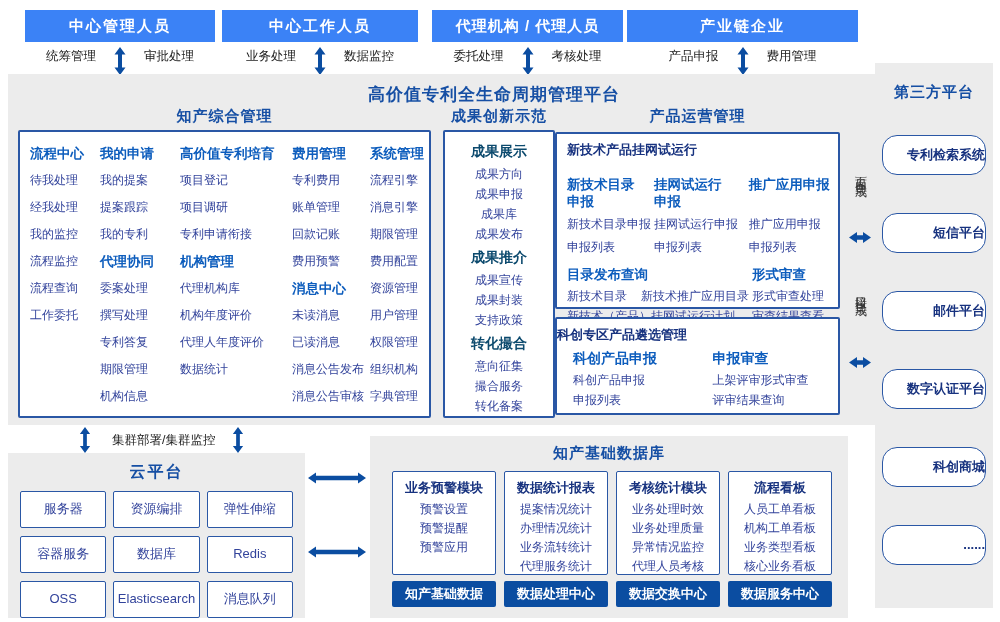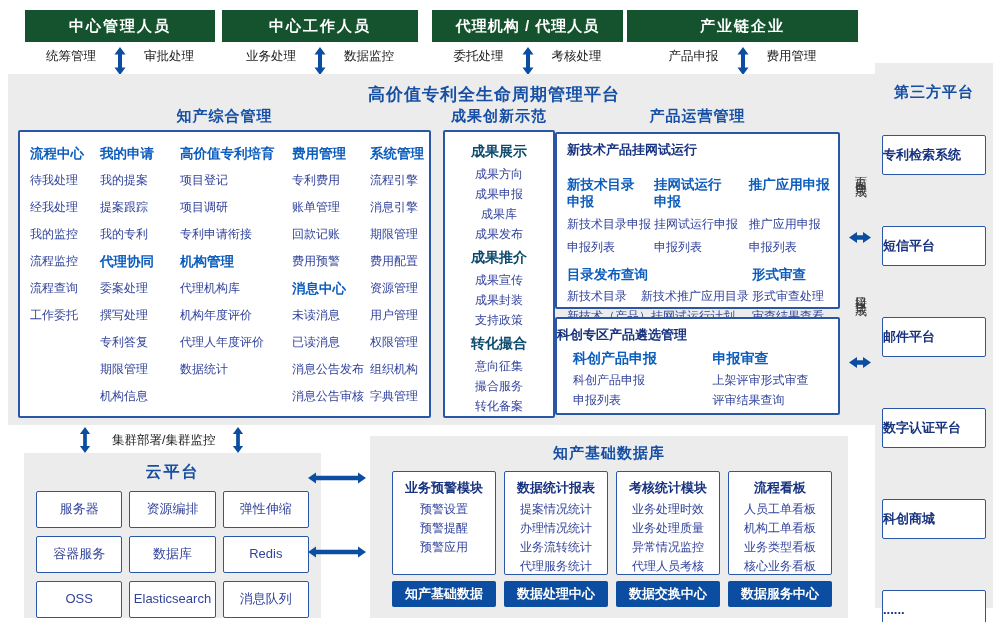--- a/index.html
+++ b/index.html
@@ -5,21 +5,21 @@
   * { margin:0; padding:0; box-sizing:border-box; }
   html,body { width:1000px; height:622px; background:#fff;
     font-family:"Liberation Sans","DejaVu Sans",sans-serif; }
   .canvas { position:relative; width:1000px; height:622px; background:#fff; overflow:hidden; }
   .abs { position:absolute; }
   .gray { background:#ececec; }
   .whitebox { background:#fff; border:2px solid #2a57a5; border-radius:2px; }
   .thinbox  { background:#fff; border:1.5px solid #2a57a5; border-radius:2px; }
 
   
-  .role-h { background:#14532d; color:#fff; font-weight:bold; font-size:15px;
+  .role-h { background:#3b82f6; color:#fff; font-weight:bold; font-size:15px;
     height:32px; line-height:32px; text-align:center; letter-spacing:2px; }
   .role-sub { display:flex; justify-content:center; align-items:flex-start; gap:18px;
     margin-top:5px; font-size:12.5px; color:#222; }
   .role-sub span { line-height:18px; }
   .v-arrow { fill:#0b4da1; }
   .h-arrow { fill:#0b4da1; }
 
   .main-title { padding-top:9px; text-align:center; font-size:17px; font-weight:bold;
     color:#164fa4; letter-spacing:1px; }
   .sec-title { position:absolute; top:33px; text-align:center; font-size:15px;
@@ -55,28 +55,28 @@
   .py2-i { font-size:12px; color:#32439b; line-height:20px; }
 
   
   .vtext { writing-mode:vertical-rl; text-orientation:upright; font-size:12px; color:#333;
     letter-spacing:3px; }
 
   
   .sidebar { left:875px; top:63px; width:118px; height:545px; display:flex;
     flex-direction:column; align-items:center; padding-top:20px; }
   .sb-title { font-size:15px; font-weight:bold; color:#164fa4; letter-spacing:1px; margin-bottom:33px; }
-  .sb-box { width:104px; height:40px; line-height:37px; text-align:left; font-size:13px;
-    font-weight:bold; color:#17327f; margin-bottom:51px; flex:none; }
+  .sb-box { width:104px; height:40px; line-height:37px; text-align:right; font-size:13px;
+    font-weight:bold; color:#17327f; margin-bottom:38px; flex:none;border-radius:15px; }
 
   
   .cluster-label { font-size:12.5px; color:#222; }
 
   
-  .cloud { left:24px; top:453px; width:297px; height:165px; }
+  .cloud { left:8px; top:453px; width:297px; height:165px; }
   .cloud-title { text-align:center; padding-top:9px; font-size:16px; font-weight:bold;
     color:#164fa4; letter-spacing:2px; }
   .cloud-grid { display:grid; grid-template-columns:repeat(3,1fr); gap:8px 7px; margin:8px 12px 0; }
   .cloud-cell { height:37px; line-height:34px; text-align:center; font-size:13px; color:#32439b; }
 
   
   .db { left:370px; top:436px; width:478px; height:182px; }
   .db-title { text-align:center; padding-top:8px; font-size:15px; font-weight:bold;
     color:#164fa4; letter-spacing:1px; }
   .db-grid { display:grid; grid-template-columns:repeat(4,104px); gap:0 8px; margin:8px 0 0 22px; }

